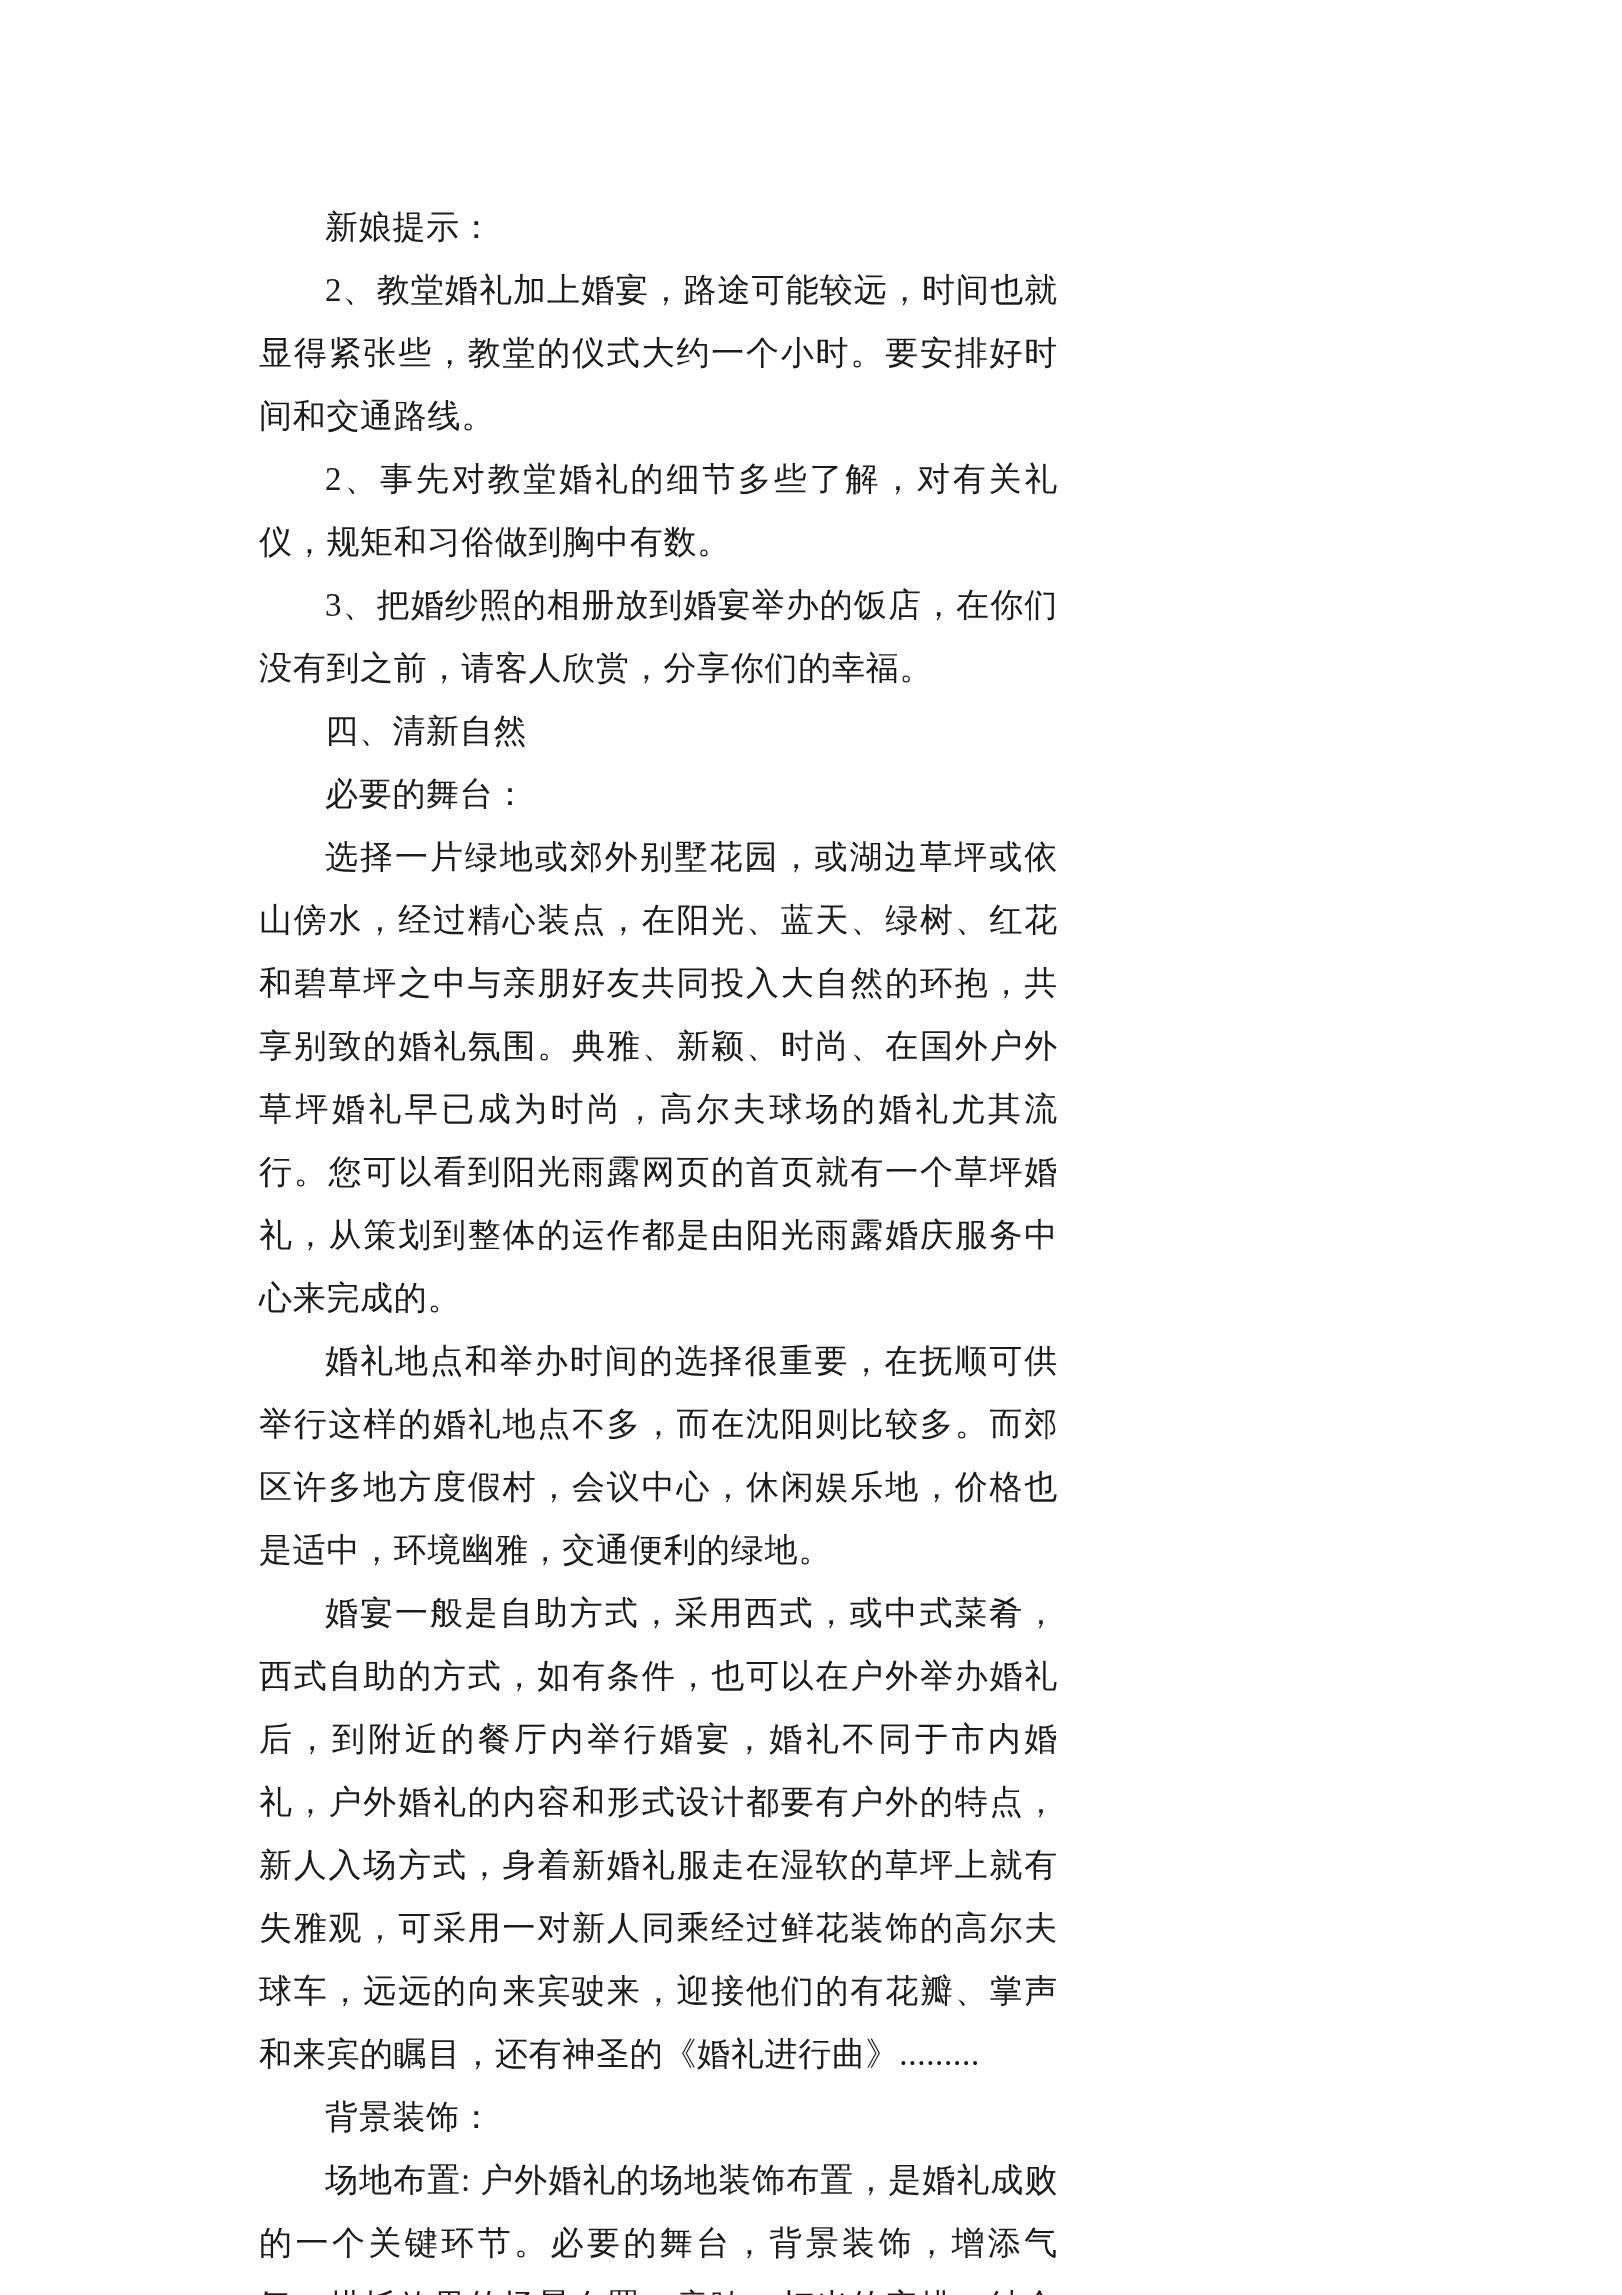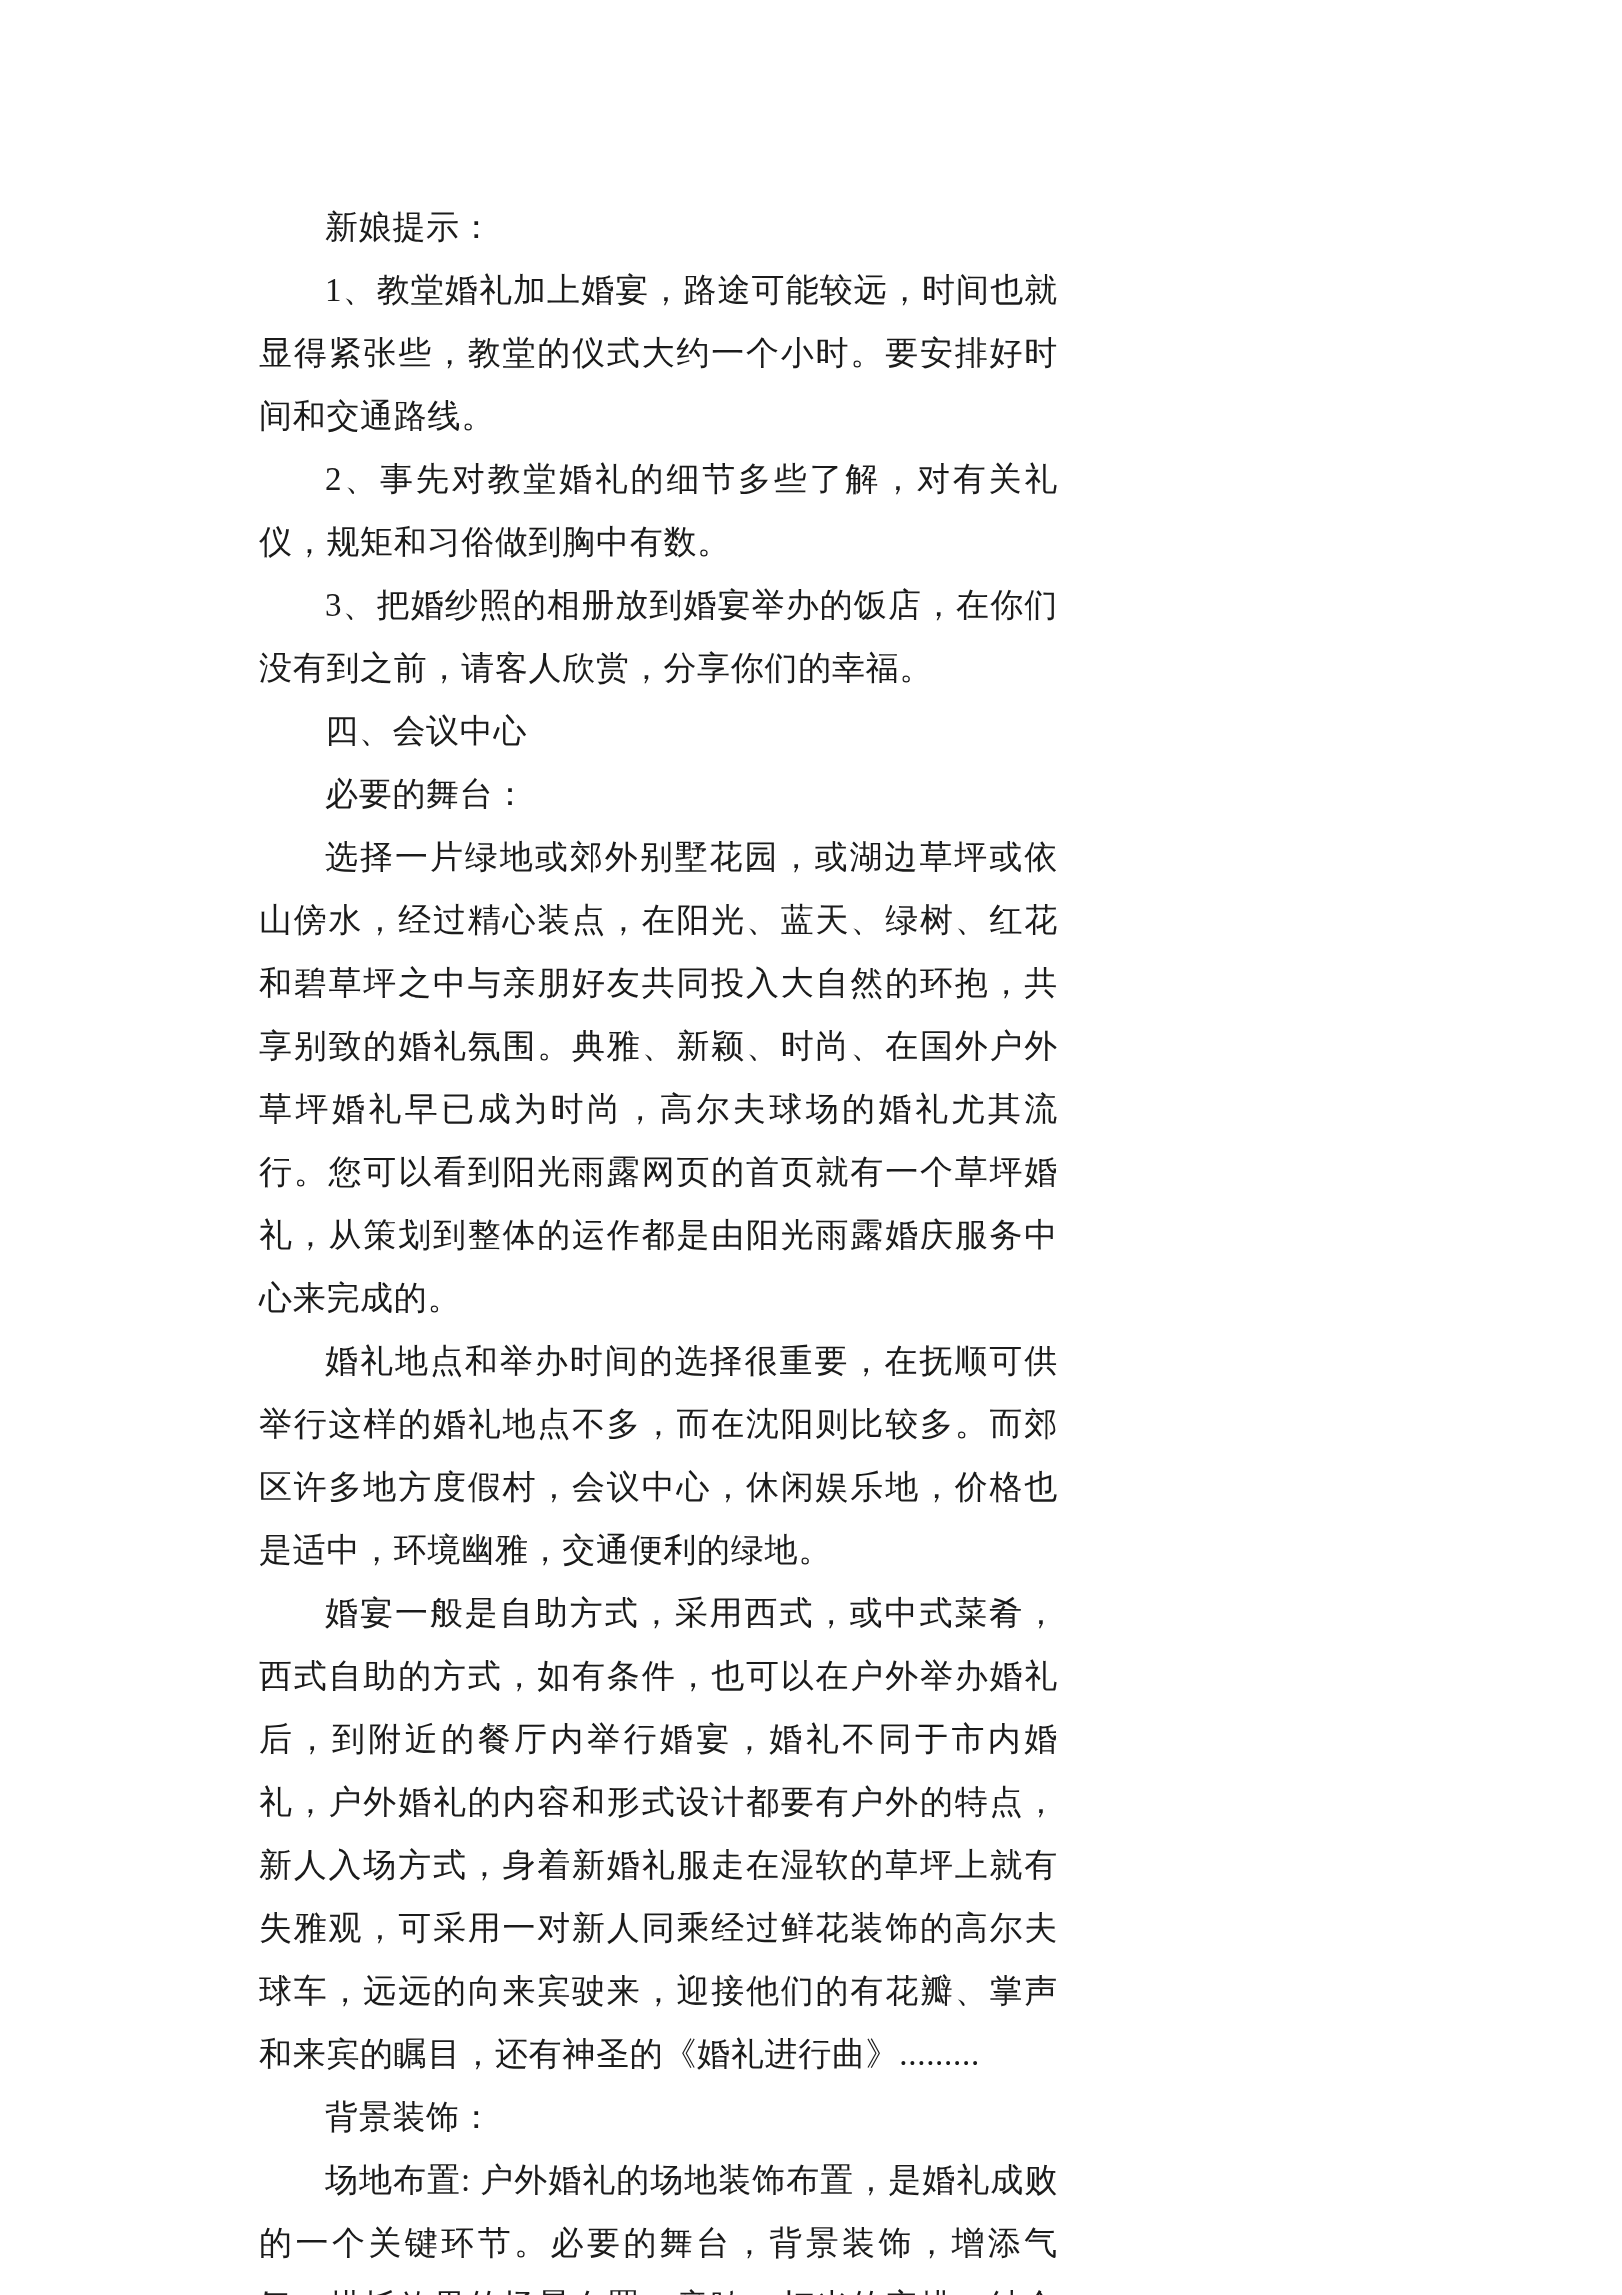--- a/index.html
+++ b/index.html
@@ -30,24 +30,24 @@
     text-indent: 2em;
     letter-spacing: 0.7px;
     word-break: break-all;
   }
 </style>
 </head>
 <body>
 
 <main class="page">
   <p class="para">新娘提示：</p>
-  <p class="para">1、教堂婚礼加上婚宴，路途可能较远，时间也就显得紧张些，教堂的仪式大约一个小时。要安排好时间和交通路线。</p>
+  <p class="para">2、教堂婚礼加上婚宴，路途可能较远，时间也就显得紧张些，教堂的仪式大约一个小时。要安排好时间和交通路线。</p>
   <p class="para">2、事先对教堂婚礼的细节多些了解，对有关礼仪，规矩和习俗做到胸中有数。</p>
   <p class="para">3、把婚纱照的相册放到婚宴举办的饭店，在你们没有到之前，请客人欣赏，分享你们的幸福。</p>
-  <p class="para">四、会议中心</p>
+  <p class="para">四、清新自然</p>
   <p class="para">必要的舞台：</p>
   <p class="para">选择一片绿地或郊外别墅花园，或湖边草坪或依山傍水，经过精心装点，在阳光、蓝天、绿树、红花和碧草坪之中与亲朋好友共同投入大自然的环抱，共享别致的婚礼氛围。典雅、新颖、时尚、在国外户外草坪婚礼早已成为时尚，高尔夫球场的婚礼尤其流行。您可以看到阳光雨露网页的首页就有一个草坪婚礼，从策划到整体的运作都是由阳光雨露婚庆服务中心来完成的。</p>
   <p class="para">婚礼地点和举办时间的选择很重要，在抚顺可供举行这样的婚礼地点不多，而在沈阳则比较多。而郊区许多地方度假村，会议中心，休闲娱乐地，价格也是适中，环境幽雅，交通便利的绿地。</p>
   <p class="para">婚宴一般是自助方式，采用西式，或中式菜肴，西式自助的方式，如有条件，也可以在户外举办婚礼后，到附近的餐厅内举行婚宴，婚礼不同于市内婚礼，户外婚礼的内容和形式设计都要有户外的特点，新人入场方式，身着新婚礼服走在湿软的草坪上就有失雅观，可采用一对新人同乘经过鲜花装饰的高尔夫球车，远远的向来宾驶来，迎接他们的有花瓣、掌声和来宾的瞩目，还有神圣的《婚礼进行曲》.........</p>
   <p class="para">背景装饰：</p>
   <p class="para">场地布置: 户外婚礼的场地装饰布置，是婚礼成败的一个关键环节。必要的舞台，背景装饰，增添气氛，烘托效果的场景布置，音响，灯光的安排。结合环境特点，特殊的造型修饰等，共同作成了一个温馨浪漫，清新自然，独具特色的婚礼现场，草坪婚礼的基本格调应该以西式风格为主，户外婚礼的内容和形式设计都要有户外的特点，来指定方案。</p>
 </main>
 
 
 </body></html>

